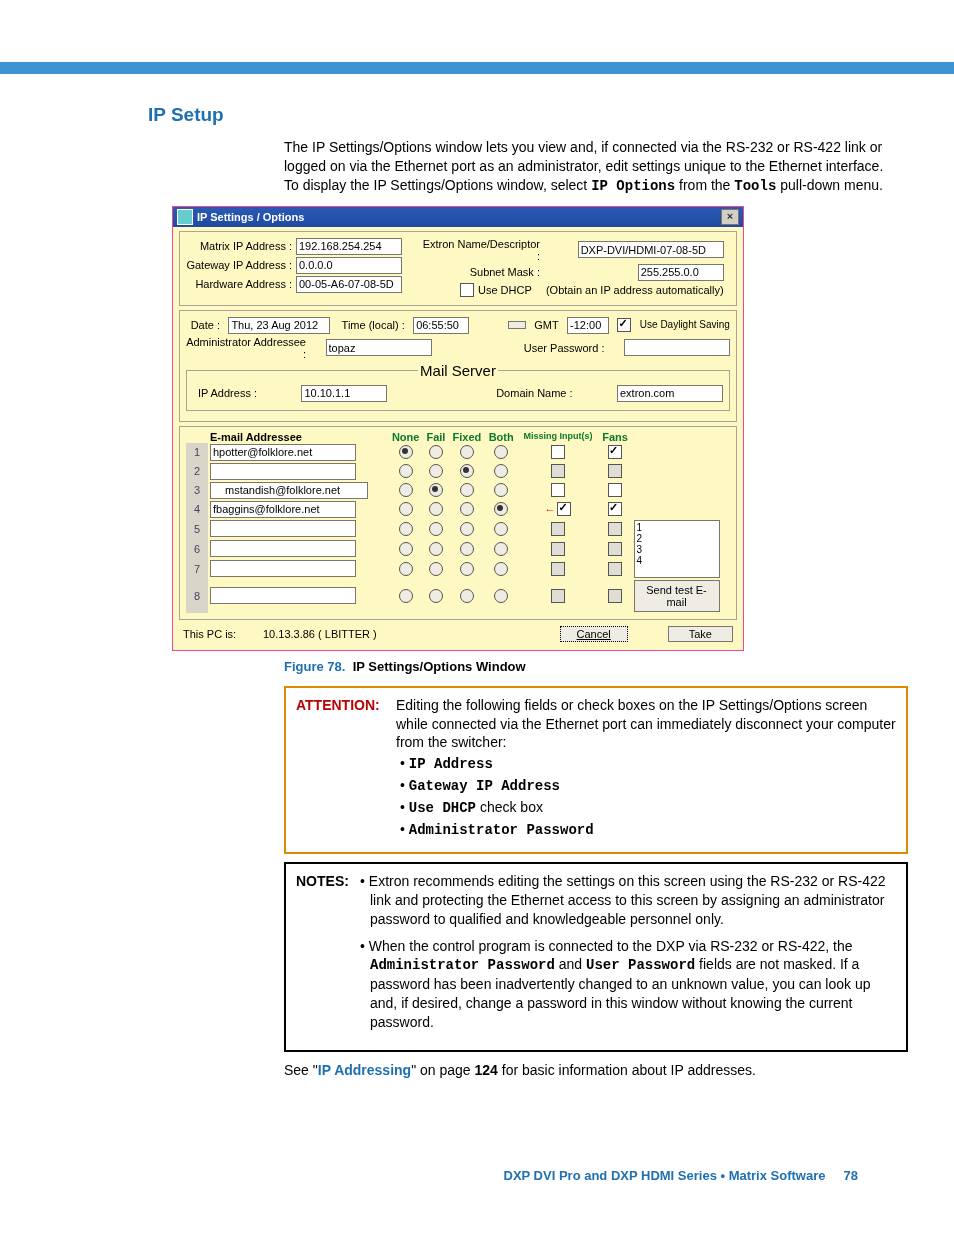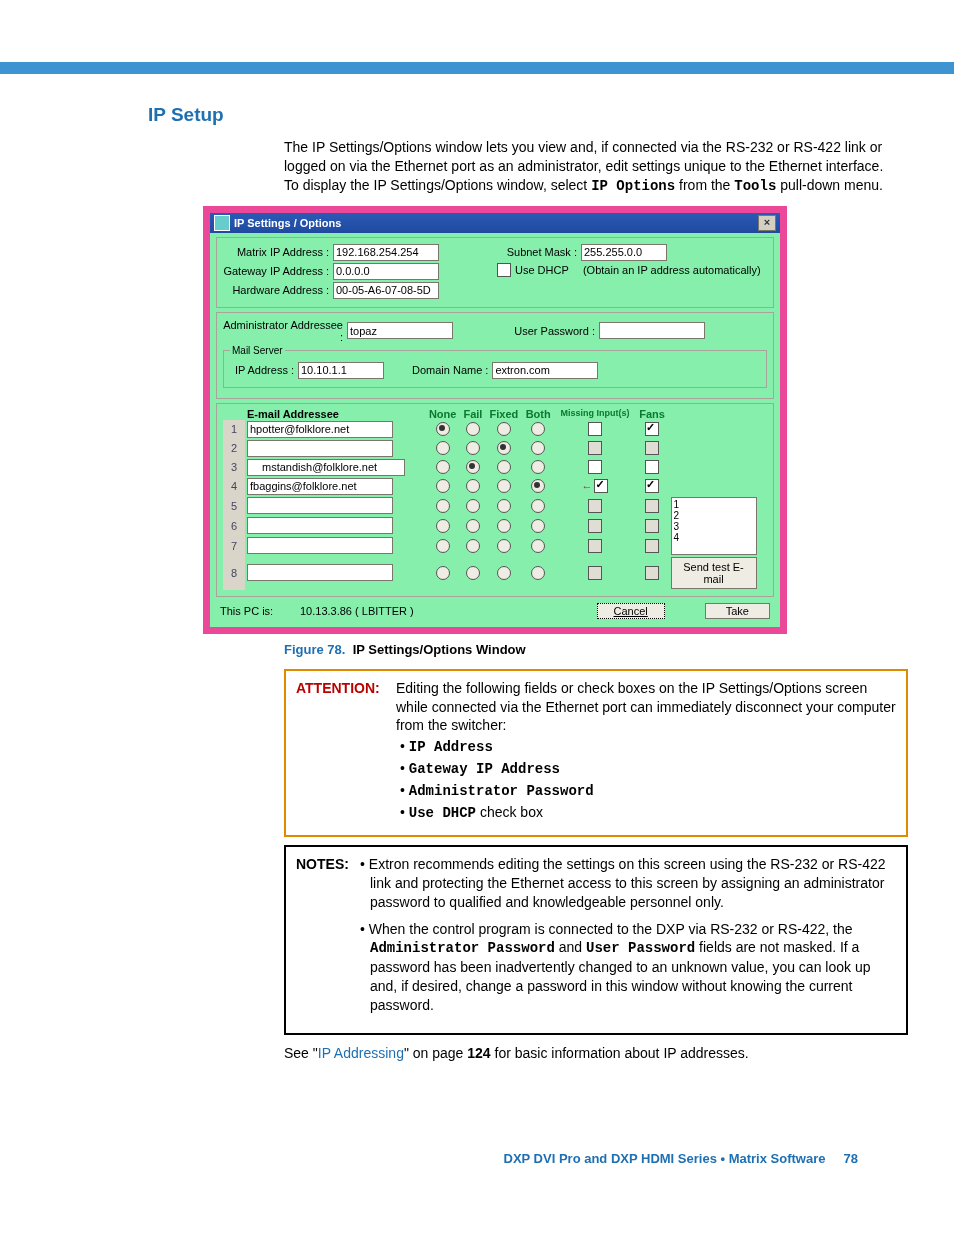--- a/index.html
+++ b/index.html
@@ -12,40 +12,40 @@
     width: 954px;
   }
   .topborder { height: 12px; background: #3d94d1; margin-top: 62px; }
   .page { padding: 30px 96px 30px 96px; }
   h2.section { color: #1f6fb3; font-size: 19px; font-weight: bold; margin: 0 0 12px 52px; }
   p.intro { margin: 0 0 10px 188px; line-height: 1.35; width: 600px; }
   code.mono, span.mono { font-family: "Courier New", monospace; font-weight: bold; }
 
   
   .win {
-    width: 570px; margin-left: 107px; border: 7px solid #ec4899; background: #86efac; font-size: 11px;
+    width: 570px; margin-left: 76px; border: 1px solid #ec4899; background: #fef9c3; font-size: 11px;
   }
   .titlebar {
     height: 20px; background: linear-gradient(#2a5ab5,#1f4aa0); color: #fff; display: flex; align-items: center; padding: 0 4px; font-weight: bold;
   }
   .titlebar .icon { width:14px;height:14px;background:#6cc;border:1px solid #fff;margin-right:4px; display:inline-block;}
   .closebtn { margin-left:auto;width:16px;height:14px;background:#d4cfc3;border:1px solid #7a766b;text-align:center;line-height:12px;font-weight:bold;color:#333;font-family:Arial;}
   .winbody { padding: 4px 6px 8px 6px; }
   fieldset.grp { border: 1px solid #a8a49a; margin: 0 0 4px 0; padding: 4px 6px 6px 6px; }
-  .row { display:flex; align-items:center; margin: 2px 0; gap:4px; flex-wrap:wrap;}
+  .row { display:flex; align-items:center; margin: 2px 0; gap:4px; flex-wrap:wrap;justify-content:space-between;}
   .lbl { text-align:right; display:inline-block; }
   input.txt { font-size:11px; padding:0 2px; height:15px; border:1px solid #7a766b; background:#fff; font-family:inherit;}
   .btn { font-size:11px; background:#efece3; border:1px solid #7a766b; padding:3px 8px; }
   .red { color:#b00; }
 
   .toprow { display:flex; gap:18px; }
   .col { }
 
   .mailsub { margin-left:10px; padding-left:4px; border-top:1px solid transparent;}
-  .mailsub legend { font-size:10px; padding:0 2px; }
+  .mailsub legend { font-size:15px; padding:0 2px;text-align:center; }
 
   table.em { border-collapse: collapse; width:100%; font-size:11px; }
   table.em th { font-weight:bold; color:#097a2e; padding:0 2px; }
   table.em td { padding:1px 2px; text-align:center; }
   table.em td.rn { background:#d9d5c9; width:18px; color:#446; }
   table.em td.addr input { width:140px; }
   .radio { appearance:none; width:12px;height:12px;border-radius:50%;border:1px solid #555;background:#efece3;display:inline-block;vertical-align:middle;position:relative; }
   .radio.checked::after{content:"";position:absolute;left:2px;top:2px;width:6px;height:6px;border-radius:50%;background:#333;}
   .cb { appearance:none;width:12px;height:12px;border:1px solid #555;background:#fff;display:inline-block;vertical-align:middle;position:relative;}
   .cb.checked::after{content:"✓";position:absolute;left:0;top:-2px;font-size:11px;font-weight:bold;}
@@ -61,21 +61,21 @@
   .attention, .notes {
     margin-left:188px; width:600px; border:2px solid #000; padding:8px 10px 10px 10px; font-size:14px; line-height:1.35; margin-bottom:8px;
   }
   .attention { border-color:#e08a00; }
   .attention strong { color:#b00; }
   .bul { padding-left: 104px; margin:2px 0;}
   .notes strong { color:#000; }
   .notes .nitem { margin:0 0 8px 64px; text-indent:-10px; padding-left:10px;}
 
   p.see { margin: 10px 0 0 188px; }
-  a.link { color:#1f6fb3; font-weight:normal; text-decoration:none; }
+  a.link { color:#1f6fb3; font-weight:bold; text-decoration:none; }
 
   .footer { margin: 60px 0 0 0; text-align:right; padding-right:96px; font-size:13px;}
   .footer .ft { color:#1f6fb3; font-weight:bold; }
 </style>
 </head>
 <body>
 
 <div class="topborder"></div>
 <div class="page">
 
@@ -103,34 +103,50 @@
               <span class="lbl" style="width:106px">Gateway IP Address :</span>
               <input class="txt" style="width: 100px;" value="0.0.0.0">
             </div>
             <div class="row">
               <span class="lbl" style="width:106px">Hardware Address :</span>
               <input class="txt" style="width: 100px;" value="00-05-A6-07-08-5D">
             </div>
           </div>
           <div class="col">
             <div class="row">
+              <span class="lbl" style="width:120px">Extron Name/Descriptor :</span>
+              <input class="txt" style="width: 140px;" value="DXP-DVI/HDMI-07-08-5D">
+            </div>
+            <div class="row">
               <span class="lbl" style="width:120px">Subnet Mask :</span>
               <input class="txt" style="width: 80px;" value="255.255.0.0">
             </div>
             <div class="row">
               <span class="cb" style="margin-left:40px"></span>
               <span>Use DHCP</span>
               &nbsp;&nbsp;
               <span>(Obtain an IP address automatically)</span>
             </div>
           </div>
         </div>
       </fieldset>
 
       <fieldset class="grp">
+        <div class="row">
+          <span class="lbl" style="width:34px">Date :</span>
+          <input class="txt" style="width: 96px;" value="Thu, 23 Aug 2012">
+          <span class="lbl" style="width:66px">Time (local) :</span>
+          <input class="txt" style="width: 50px;" value="06:55:50">
+          <span style="width:22px"></span>
+          <button class="btn"></button>
+          <span class="lbl">GMT</span>
+          <input class="txt" style="width: 36px;" value="-12:00">
+          <span class="cb checked"></span>
+          <span style="font-size:10px;line-height:10px">Use Daylight Saving</span>
+        </div>
         <div class="row">
           <span class="lbl" style="width:120px">Administrator Addressee :</span>
           <input class="txt" style="width: 100px;" value="topaz">
           <span style="width:50px"></span>
           <span class="lbl" style="width:84px">User Password :</span>
           <input class="txt" style="width: 100px;" value="">
         </div>
         <fieldset class="grp mailsub">
           <legend>Mail Server</legend>
           <div class="row">
@@ -273,22 +289,22 @@
     <b>Figure 78.</b>&nbsp;&nbsp;<b style="color:#000">IP Settings/Options Window</b>
   </p>
 
   <div class="attention">
     <div style="display:flex">
       <strong style="width:100px;flex-shrink:0">ATTENTION:</strong>
       <span>Editing the following fields or check boxes on the IP Settings/Options screen while connected via the Ethernet port can immediately disconnect your computer from the switcher:</span>
     </div>
     <div class="bul">• <span class="mono">IP Address</span></div>
     <div class="bul">• <span class="mono">Gateway IP Address</span></div>
+    <div class="bul">• <span class="mono">Use DHCP</span><span> check box</span></div>
     <div class="bul">• <span class="mono">Administrator Password</span></div>
-    <div class="bul">• <span class="mono">Use DHCP</span><span> check box</span></div>
   </div>
 
   <div class="notes">
     <div style="display:flex">
       <strong style="width:64px;flex-shrink:0">NOTES:</strong>
       <div class="nitem" style="margin-left:0">• <span>Extron recommends editing the settings on this screen using the RS-232 or RS-422 link and protecting the Ethernet access to this screen by assigning an administrator password to qualified and knowledgeable personnel only.</span></div>
     </div>
     <div class="nitem">• <span>When the control program is connected to the DXP via RS-232 or RS-422, the </span><span class="mono">Administrator Password</span><span> and </span><span class="mono">User Password</span><span> fields are not masked. If a password has been inadvertently changed to an unknown value, you can look up and, if desired, change a password in this window without knowing the current password.</span></div>
   </div>
 

